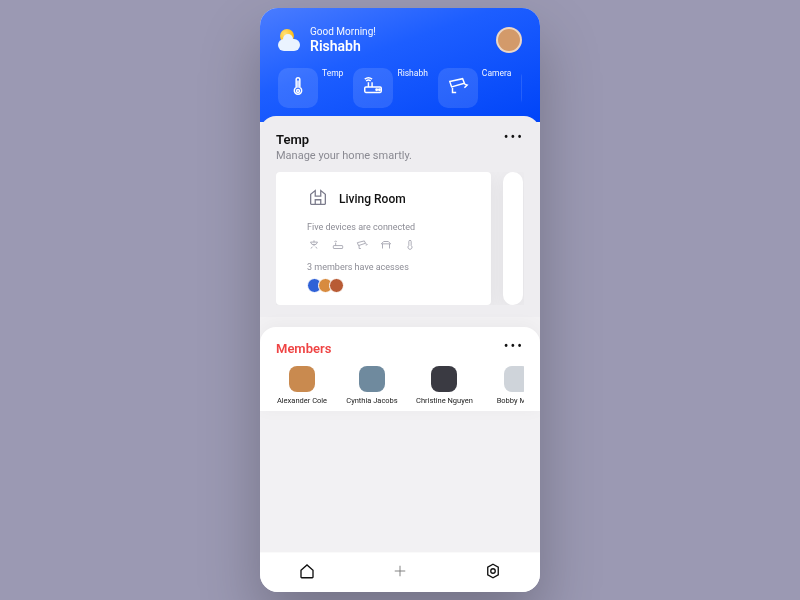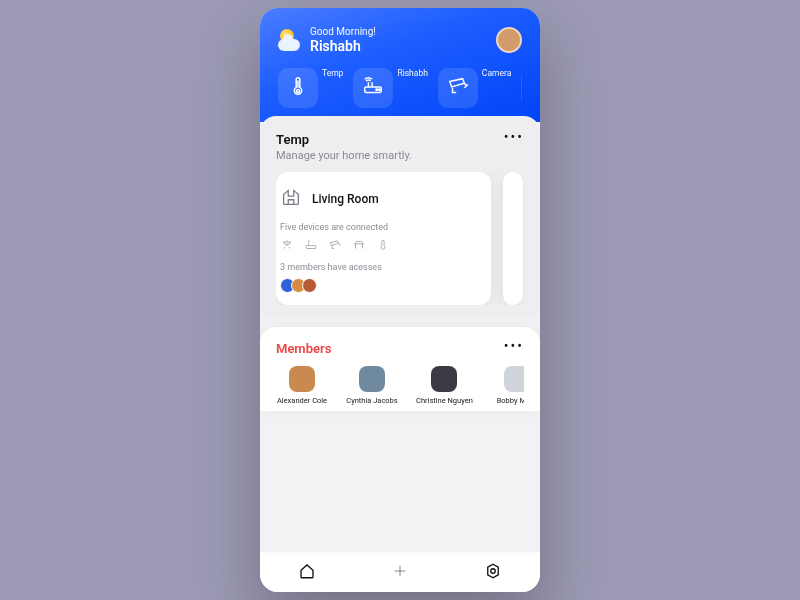--- a/index.html
+++ b/index.html
@@ -110,22 +110,22 @@
     margin-bottom: 10px;
   }
   .section-titlewrap .title { font-size: 13px; font-weight: 600; color: #111; }
   .section-titlewrap .subtitle { font-size: 11px; color: #8a8a92; margin-top: 2px; }
   .dots { color: #111; font-size: 14px; letter-spacing: 2px; line-height: 10px; }
 
   .room-cards { display: flex; gap: 12px; overflow: hidden; }
   .room-card {
     flex: 0 0 215px;
     background: #fff;
-    border-radius: 12px;
-    padding: 14px 14px 12px 4px;
+    border-radius: 4px;
+    padding: 14px 14px 12px 31px;
     box-shadow: 0 4px 18px rgba(0,0,0,.06);
   }
   .room-head { display: flex; align-items: center; gap: 10px; margin-bottom: 10px; }
   .room-head svg { width: 22px; height: 22px; stroke: #7c7c8c; fill: none; stroke-width: 1.4; }
   .room-name { font-size: 12px; font-weight: 500; color: #111; }
   .room-sub { font-size: 9px; color: #8c8c95; margin-bottom: 6px; }
   .mini-icons { display: flex; gap: 10px; margin-bottom: 10px; }
   .mini-icons svg { width: 14px; height: 14px; stroke: #9c9ca8; fill: none; stroke-width: 1.4; }
   .member-row { display: flex; gap: 0; }
   .member-row .av {

